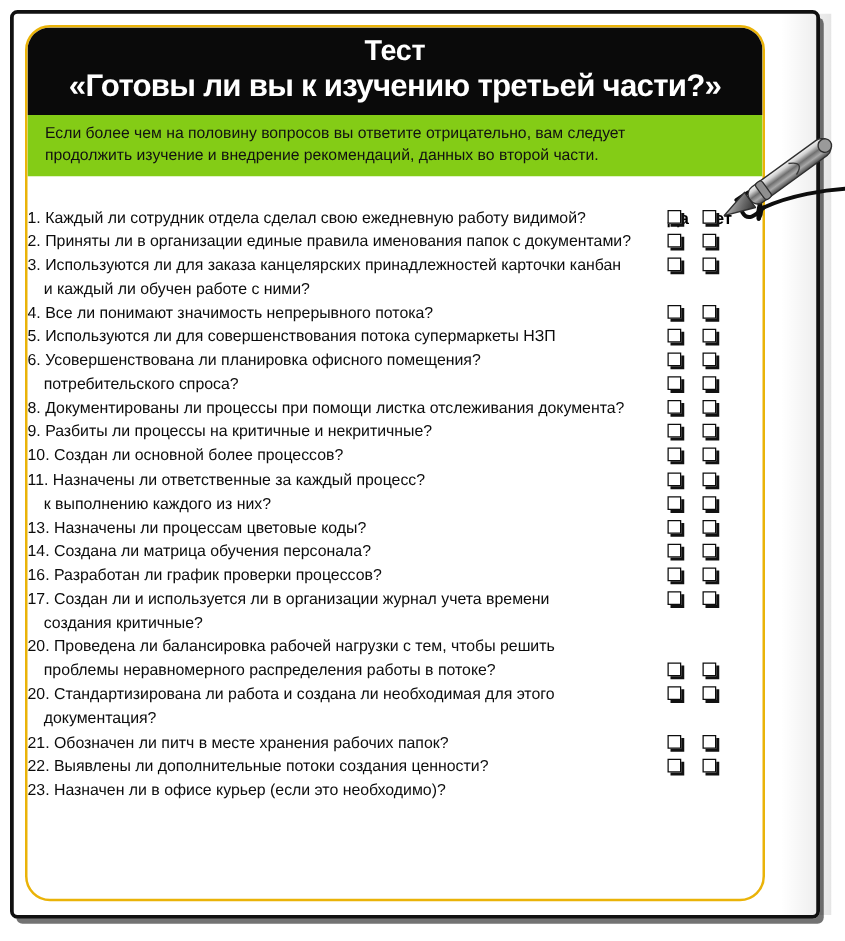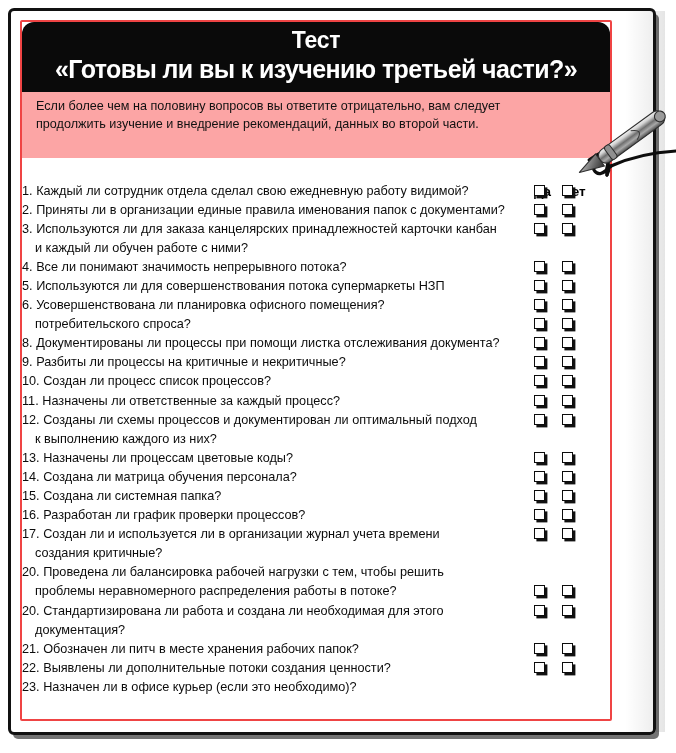--- a/index.html
+++ b/index.html
@@ -36,22 +36,22 @@
   }
 
   
   .card {
     position: absolute;
     left: 20px;
     top: 20px;
     width: 592px;
     height: 701px;
     box-sizing: border-box;
-    border: 2px solid #ef4444;
-    border-radius: 2px;
+    border: 2px solid #eab308;
+    border-radius: 20px;
     background: #ffffff;
     overflow: hidden;
   }
 
   
   .card-header {
     background: #0a0a0a;
     color: #ffffff;
     padding: 6px 14px 9px 14px;
     text-align: center;
@@ -67,25 +67,25 @@
     font-size: 25px;
     font-weight: bold;
     line-height: 1.12;
     letter-spacing: -0.6px;
     margin-top: 1px;
     white-space: nowrap;
   }
 
   
   .intro-band {
-    background: #fca5a5;
+    background: #84cc16;
     color: #111111;
     font-size: 12.6px;
     line-height: 1.42;
-    padding: 6px 12px 24px 14px;
+    padding: 6px 12px 7px 14px;
   }
   .intro-line { white-space: nowrap; }
 
   
   .col-head {
     position: relative;
     height: 20px;
   }
   .col-head .lbl {
     position: absolute;
@@ -264,67 +264,57 @@
           <div class="qtext">
             <div><span>9.</span> <span>Разбиты ли процессы на критичные и некритичные?</span></div>
           </div>
           <div class="boxpair" style="top: 0px;">
             <div class="chk yes"></div>
             <div class="chk no"></div>
           </div>
         </div>
         <div class="qrow">
           <div class="qtext">
-            <div><span>10.</span> <span>Создан ли процесс список процессов?</span></div>
+            <div><span>10.</span> <span>Создан ли основной более процессов?</span></div>
           </div>
           <div class="boxpair" style="top: 0px;">
             <div class="chk yes"></div>
             <div class="chk no"></div>
           </div>
         </div>
         <div class="qrow">
           <div class="qtext">
             <div><span>11.</span> <span>Назначены ли ответственные за каждый процесс?</span></div>
           </div>
           <div class="boxpair" style="top: 0px;">
             <div class="chk yes"></div>
             <div class="chk no"></div>
           </div>
         </div>
         <div class="qrow">
           <div class="qtext">
-            <div><span>12.</span> <span>Созданы ли схемы процессов и документирован ли оптимальный подход</span></div>
             <div class="cont">к выполнению каждого из них?</div>
           </div>
           <div class="boxpair" style="top: 0px;">
             <div class="chk yes"></div>
             <div class="chk no"></div>
           </div>
         </div>
         <div class="qrow">
           <div class="qtext">
             <div><span>13.</span> <span>Назначены ли процессам цветовые коды?</span></div>
           </div>
           <div class="boxpair" style="top: 0px;">
             <div class="chk yes"></div>
             <div class="chk no"></div>
           </div>
         </div>
         <div class="qrow">
           <div class="qtext">
             <div><span>14.</span> <span>Создана ли матрица обучения персонала?</span></div>
-          </div>
-          <div class="boxpair" style="top: 0px;">
-            <div class="chk yes"></div>
-            <div class="chk no"></div>
-          </div>
-        </div>
-        <div class="qrow">
-          <div class="qtext">
-            <div><span>15.</span> <span>Создана ли системная папка?</span></div>
           </div>
           <div class="boxpair" style="top: 0px;">
             <div class="chk yes"></div>
             <div class="chk no"></div>
           </div>
         </div>
         <div class="qrow">
           <div class="qtext">
             <div><span>16.</span> <span>Разработан ли график проверки процессов?</span></div>
           </div>

